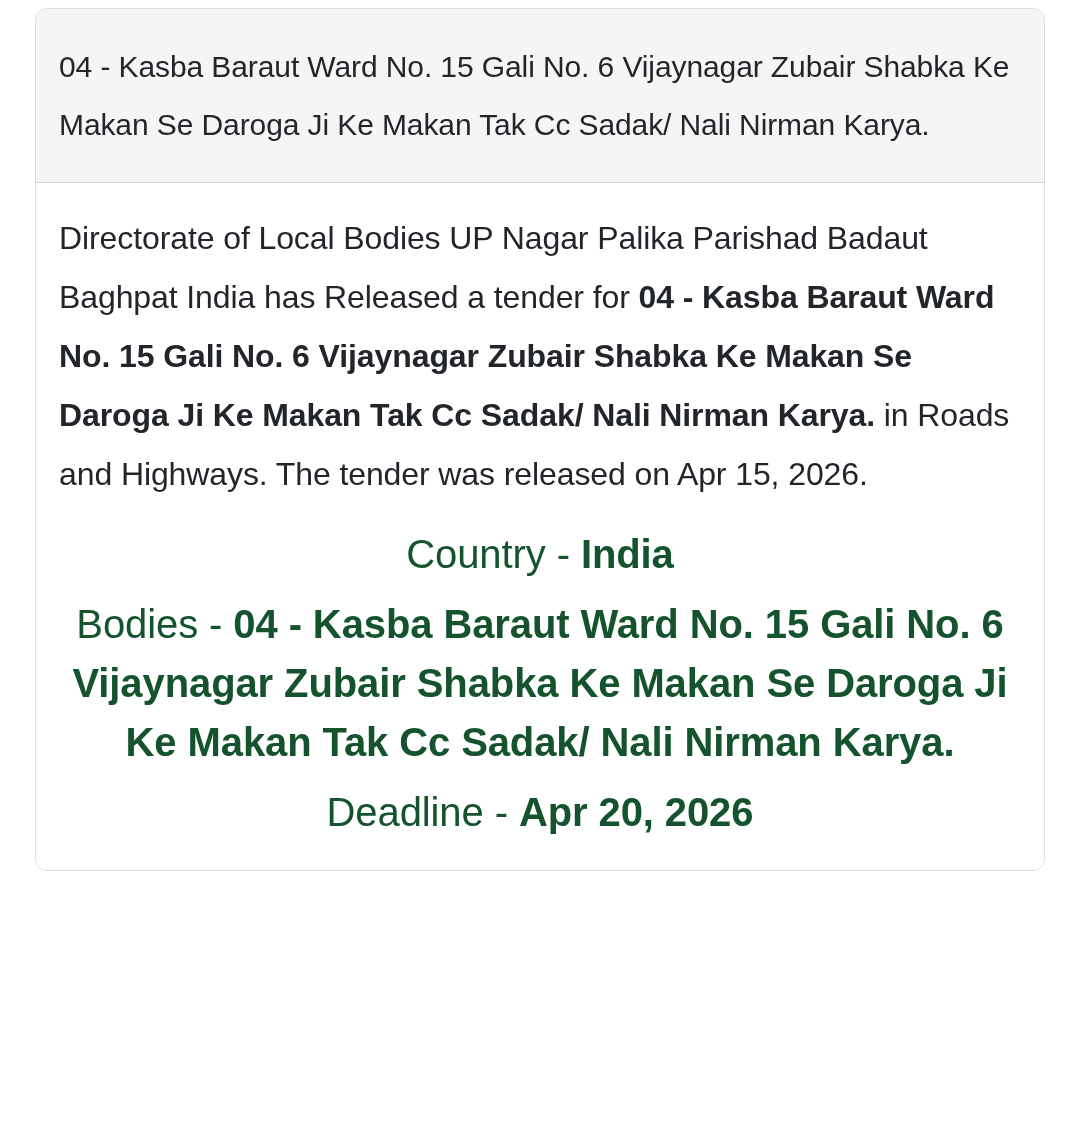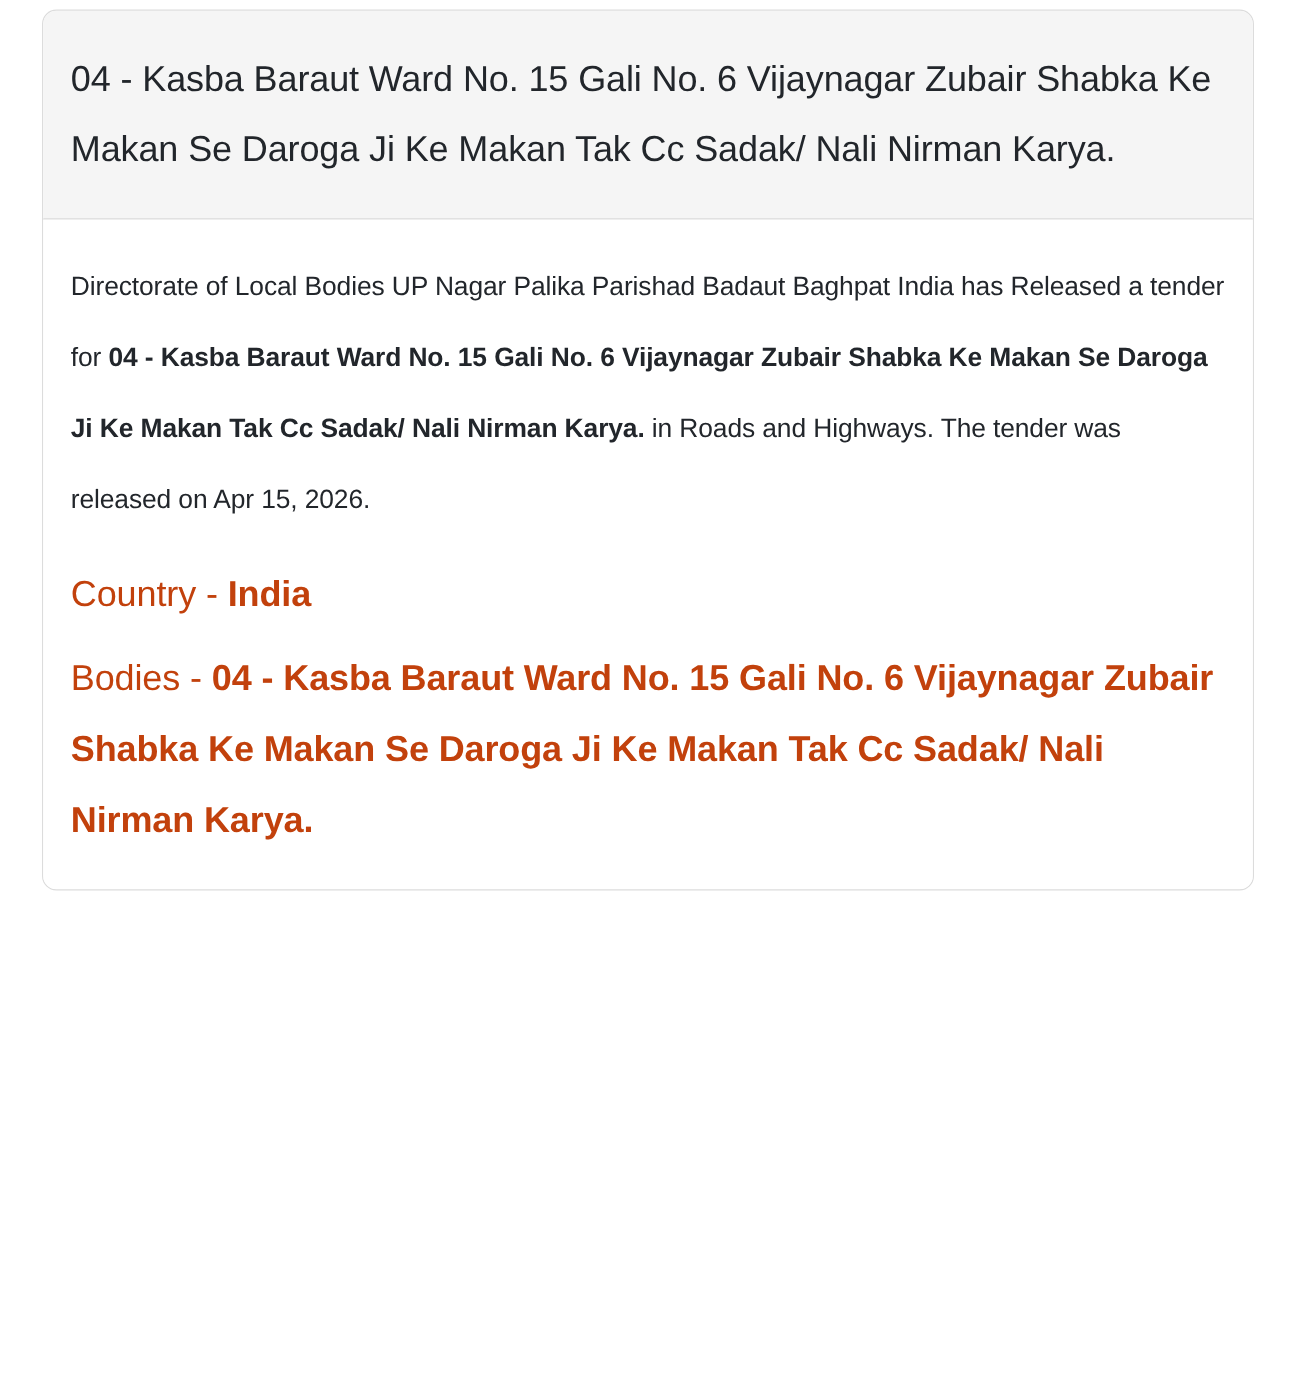--- a/index.html
+++ b/index.html
@@ -51,40 +51,41 @@
 
   
   .card-body {
     box-sizing: border-box;
     background: #ffffff;
     padding: 26px 23px 28px 23px;
   }
 
   .body-paragraph {
     margin: 0;
-    font-size: 22px;
+    font-size: 32px;
     font-weight: 400;
     line-height: 59px;
     color: #22262b;
     letter-spacing: -0.1px;
   }
 
   .detail-list {
     margin: 0;
     padding: 0;
     list-style: none;
   }
   .detail-row {
     margin: 0;
     padding: 0;
-    font-size: 30px;
+    font-size: 40px;
     font-weight: 400;
     line-height: 59px;
-    color: #c2410c;
+    color: #14532d;
     letter-spacing: -0.1px;
+    text-align: center;
   }
   .detail-row + .detail-row {
     margin-top: 11px;
   }
   .detail-label {
     font-weight: 400;
   }
   .detail-sep {
     font-weight: 400;
   }
@@ -125,20 +126,23 @@
       <ul class="detail-list">
 
         <li class="detail-row">
           <span class="detail-label">Country</span><span class="detail-sep"> - </span><span class="detail-value">India</span>
         </li>
 
         <li class="detail-row">
           <span class="detail-label">Bodies</span><span class="detail-sep"> - </span><span class="detail-value">04 - Kasba Baraut Ward No. 15 Gali No. 6 Vijaynagar Zubair Shabka Ke Makan Se Daroga Ji Ke Makan Tak Cc Sadak/ Nali Nirman Karya.</span>
         </li>
 
+        <li class="detail-row">
+          <span class="detail-label">Deadline</span><span class="detail-sep"> - </span><span class="detail-value">Apr 20, 2026</span>
+        </li>
 
 
 
       </ul>
 
     </div>
 
   </div>
 
 </div>

